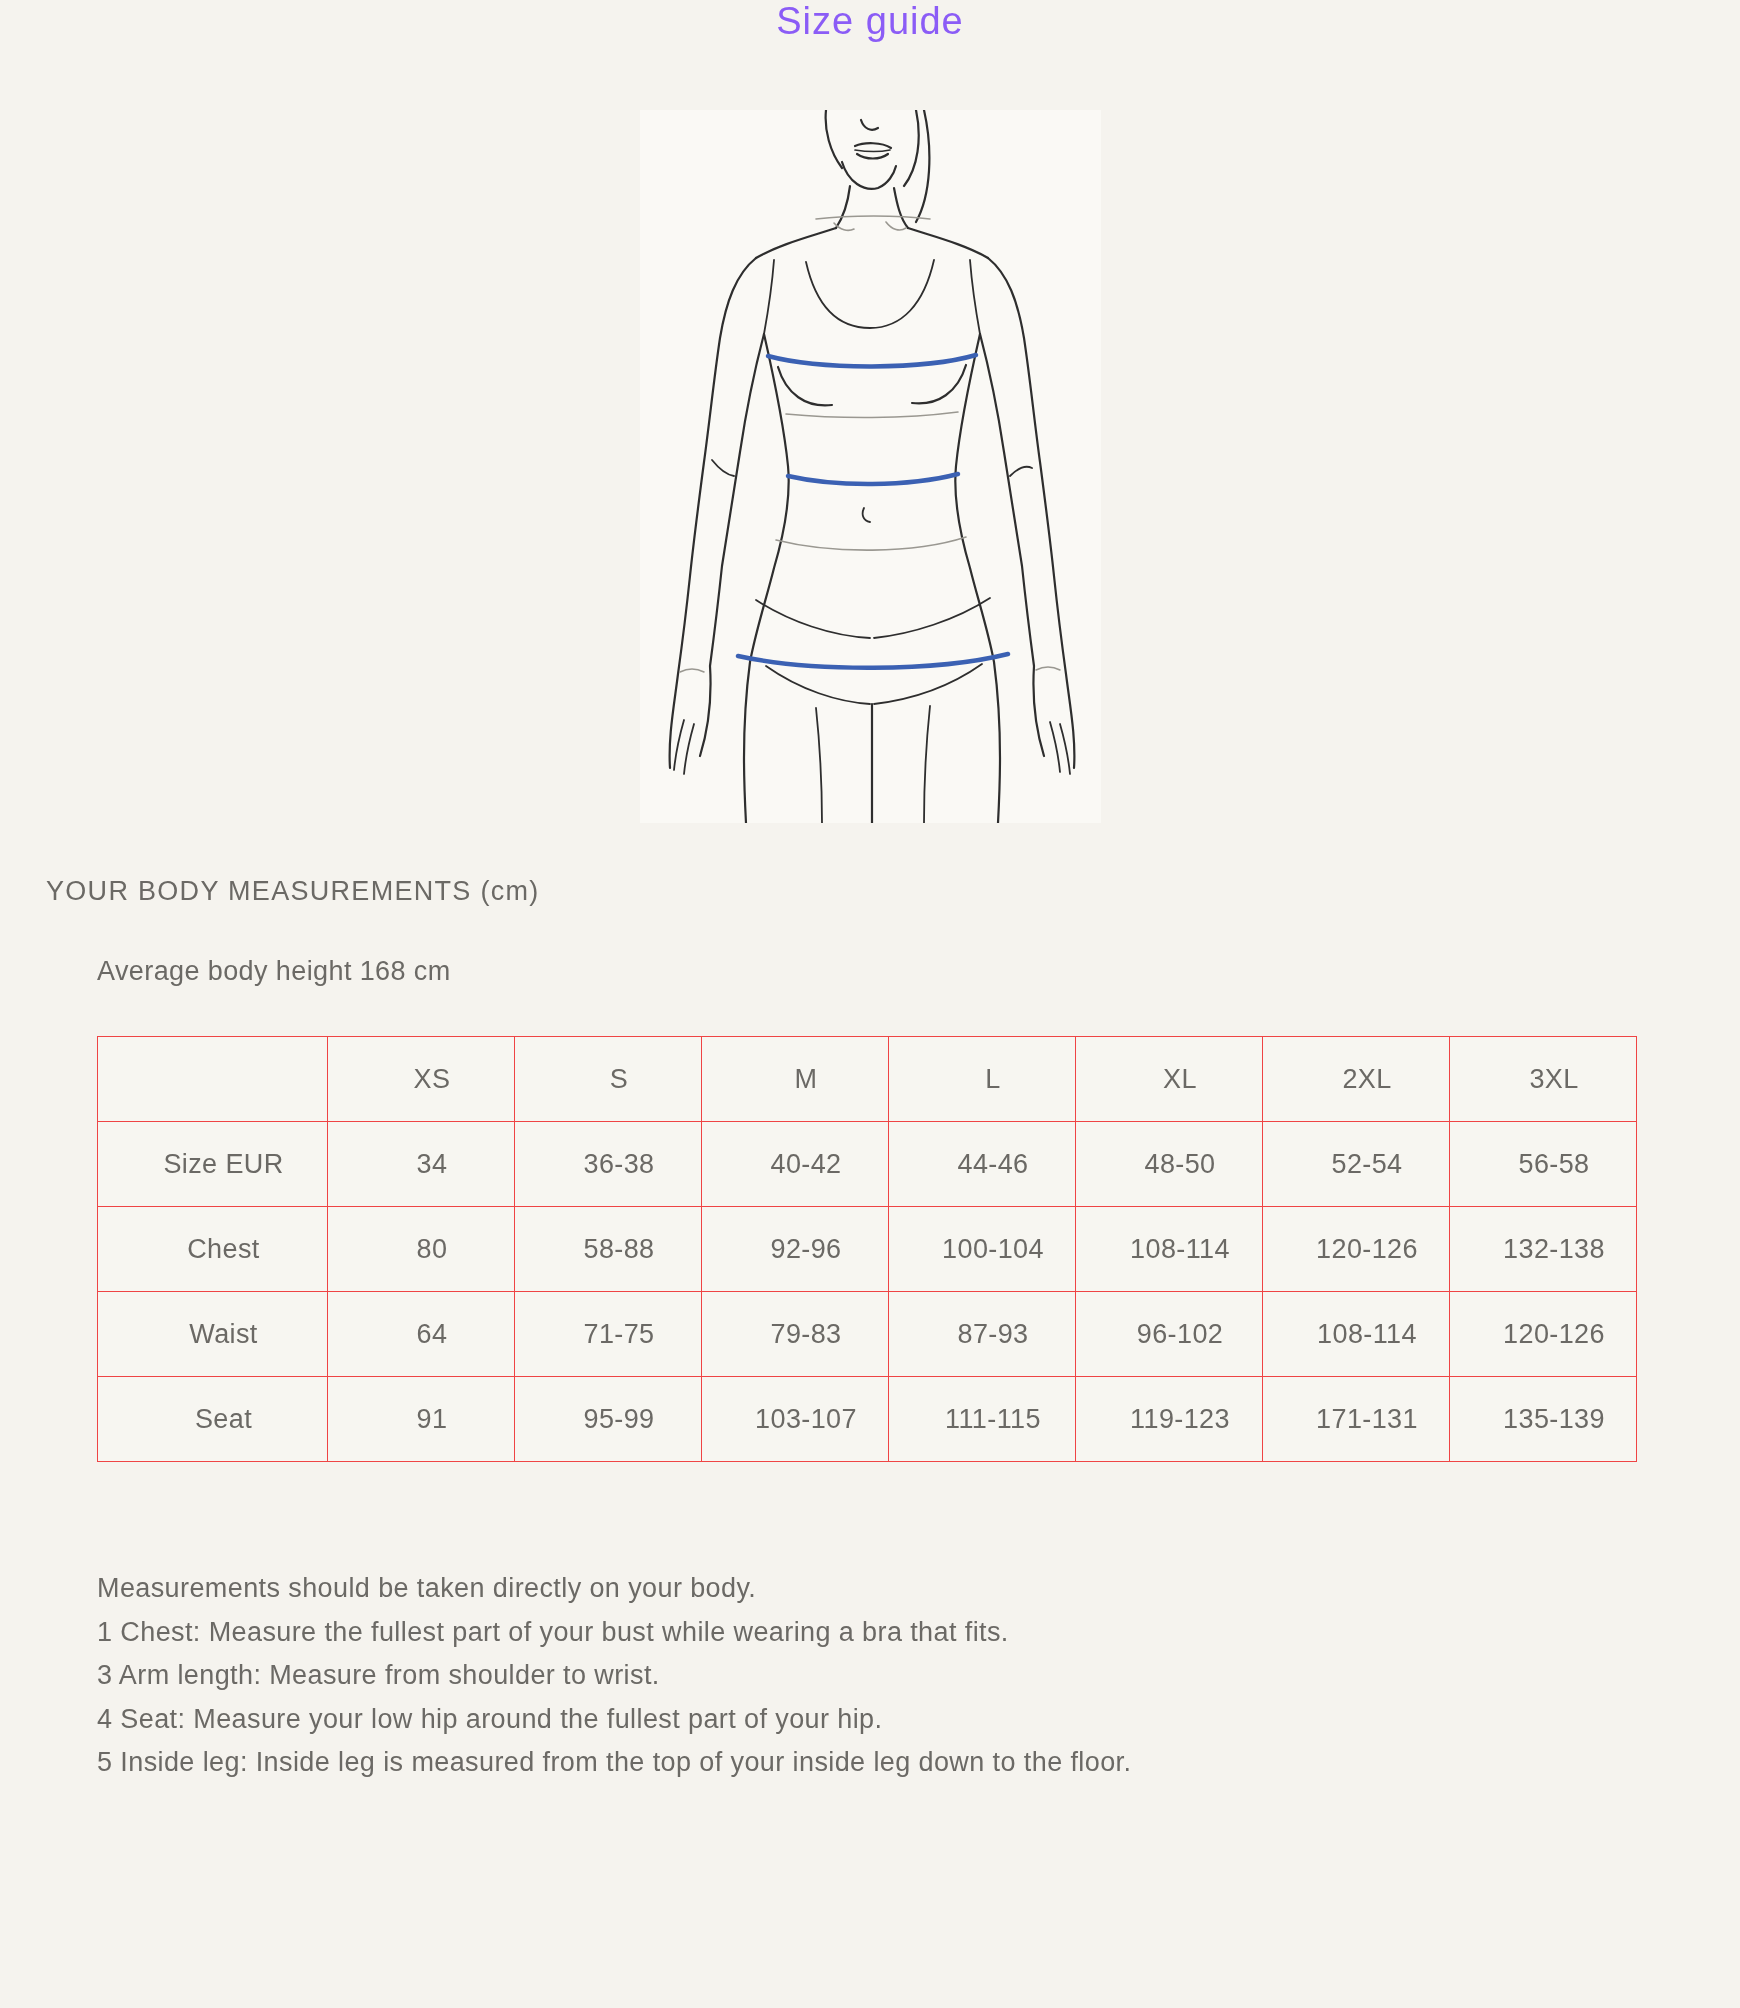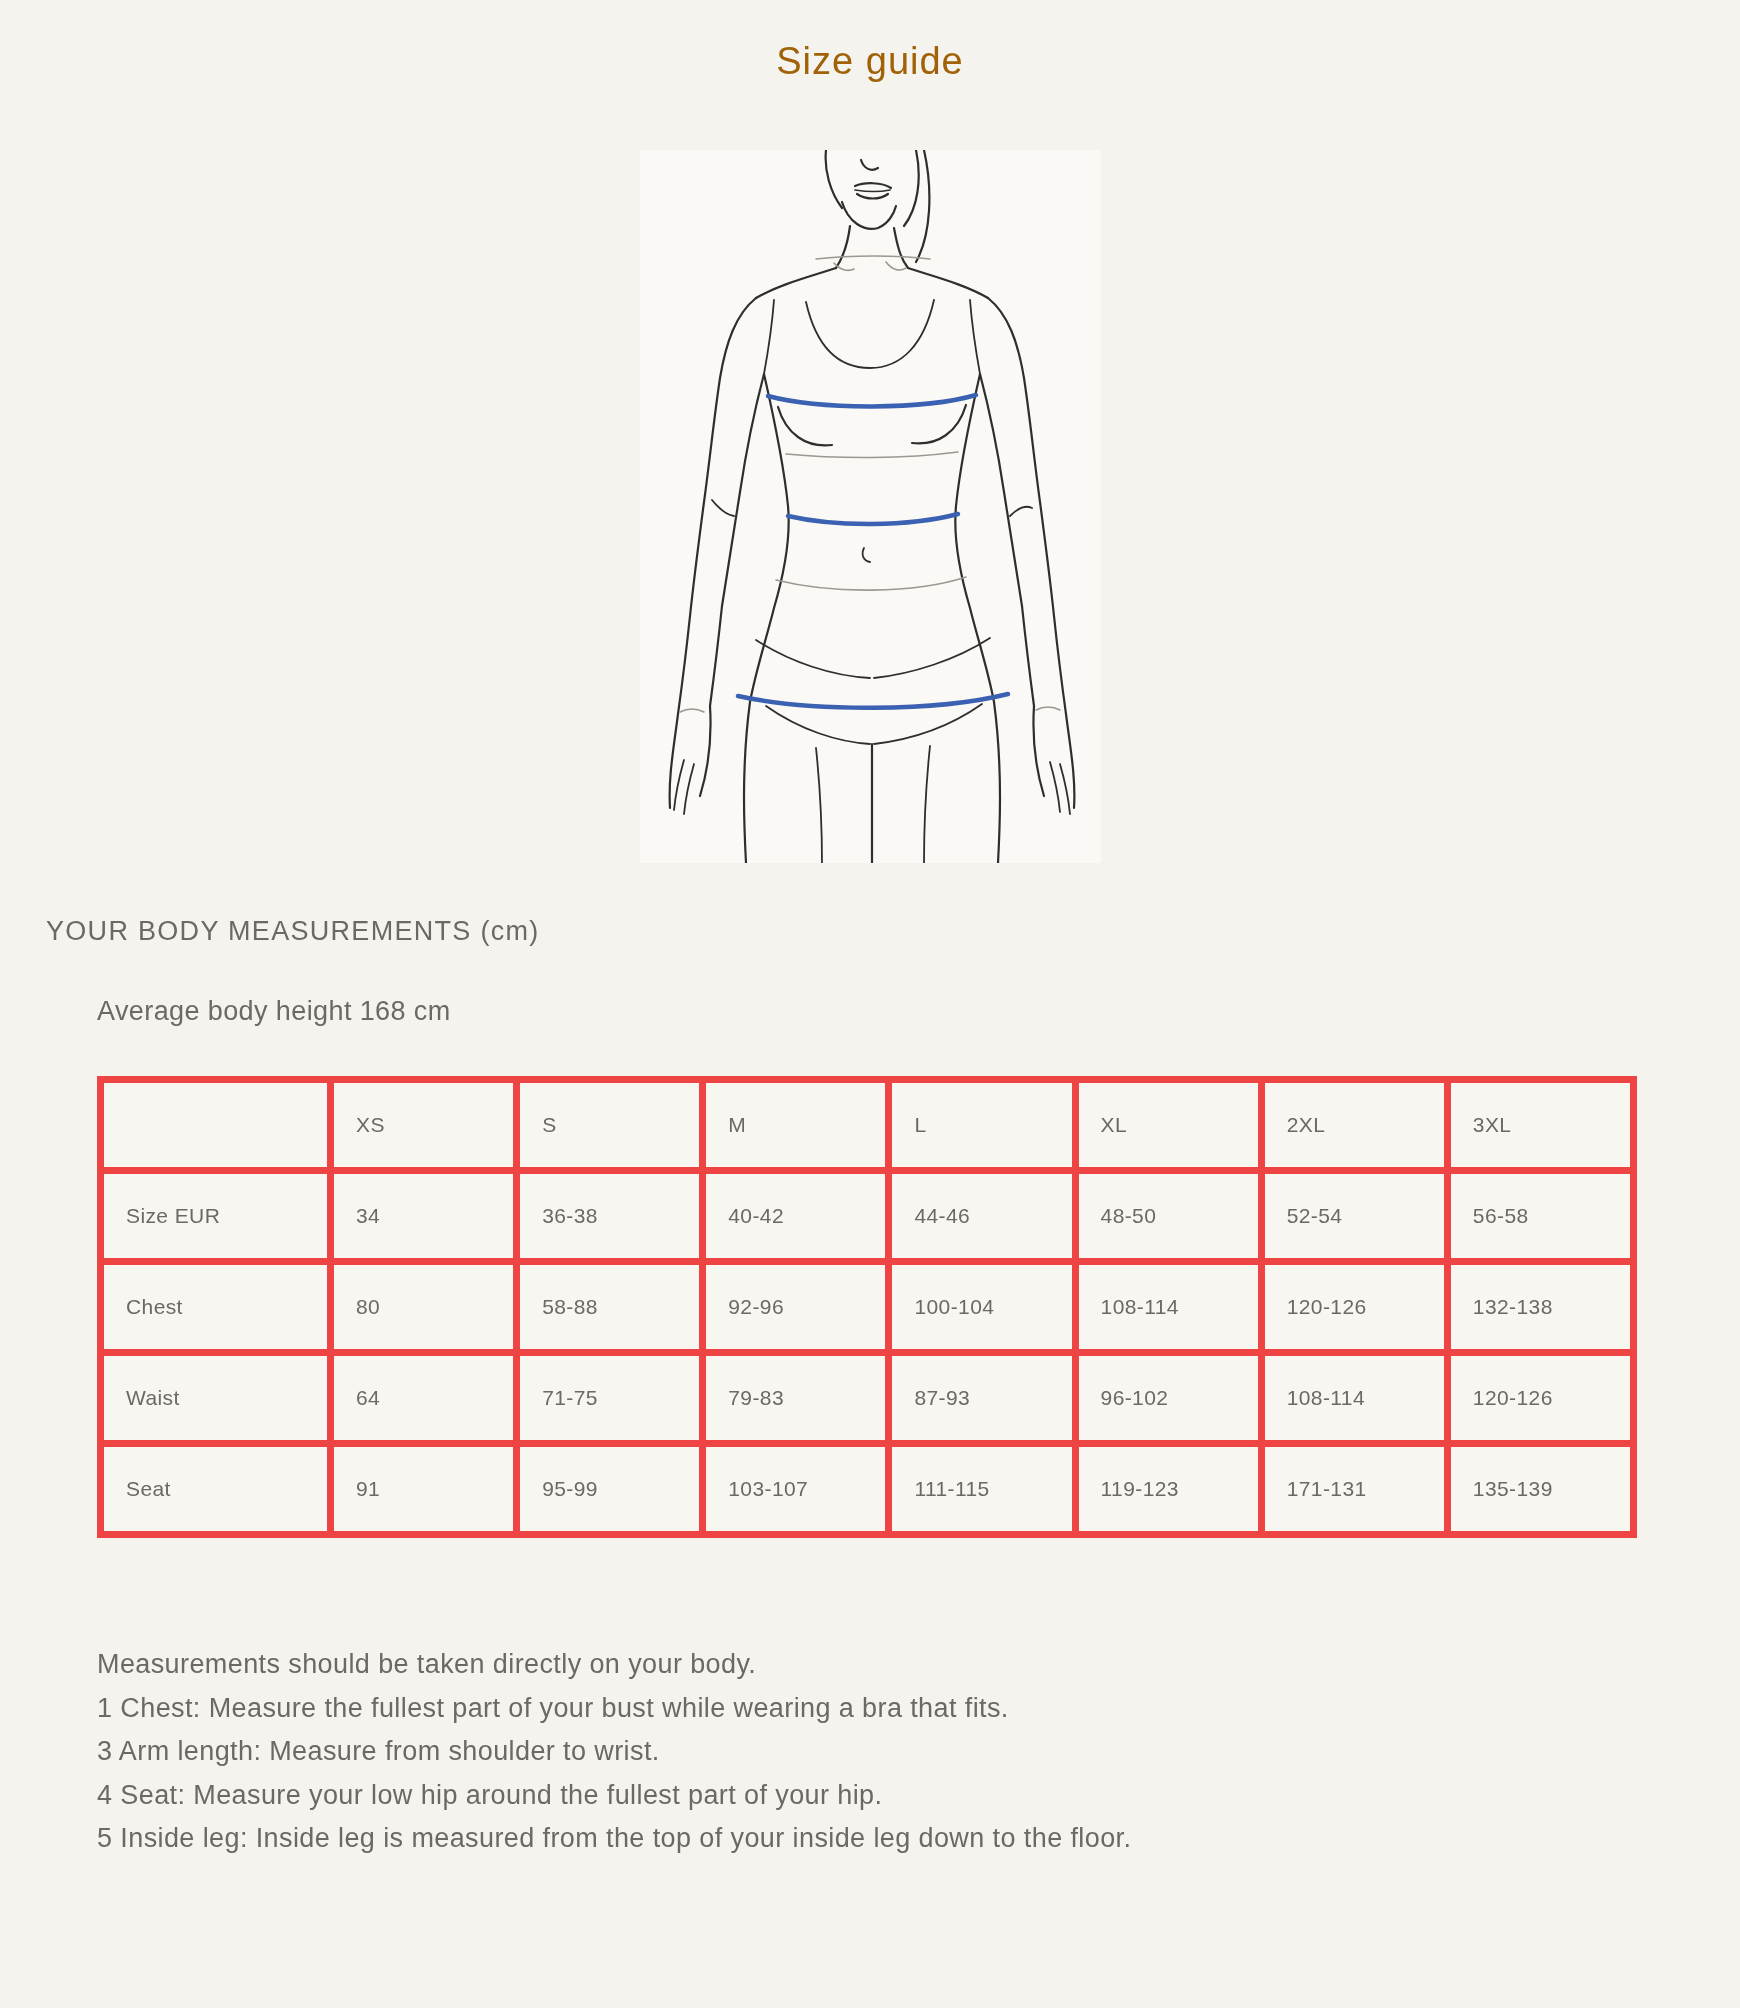--- a/index.html
+++ b/index.html
@@ -4,24 +4,24 @@
 <style>
   html,body{margin:0;padding:0;}
   body{
     width:1740px;height:2008px;
     background:#f5f3ee;
     font-family:"Liberation Sans",sans-serif;
     color:#6b6965;
     overflow:hidden;
   }
   .page-title{
-    margin:0;padding-top:40px;
+    margin:0;
     text-align:center;
     font-size:38px;font-weight:400;letter-spacing:1px;
-    color:#a16207;
+    color:#8b5cf6;
   }
   .figure-box{
     width:461px;height:713px;
     margin:67px auto 0 auto;
     background:#faf9f5;
   }
   .figure-box svg{display:block;}
   .heading{
     margin:51px 0 0 46px;
     font-size:27px;letter-spacing:1.3px;line-height:34px;
@@ -31,24 +31,24 @@
     font-size:27px;letter-spacing:.4px;line-height:34px;
   }
   table.size-table{
     border-collapse:collapse;
     table-layout:fixed;
     width:1540px;
     margin:48px 0 0 97px;
     background:#f7f6f1;
   }
   table.size-table th, table.size-table td{
-    border:7px solid #ef4444;
+    border:1px solid #ef4444;
     height:84px;
-    font-size:21px;font-weight:400;letter-spacing:.4px;
-    text-align:left;vertical-align:middle;
+    font-size:27px;font-weight:400;letter-spacing:.4px;
+    text-align:center;vertical-align:middle;
     padding:0 0 0 22px;
     color:#6b6965;
   }
   .notes{
     margin:105px 120px 0 97px;
     font-size:27px;letter-spacing:.4px;
     line-height:43.5px;
   }
   .notes p{margin:0;}
 </style>

